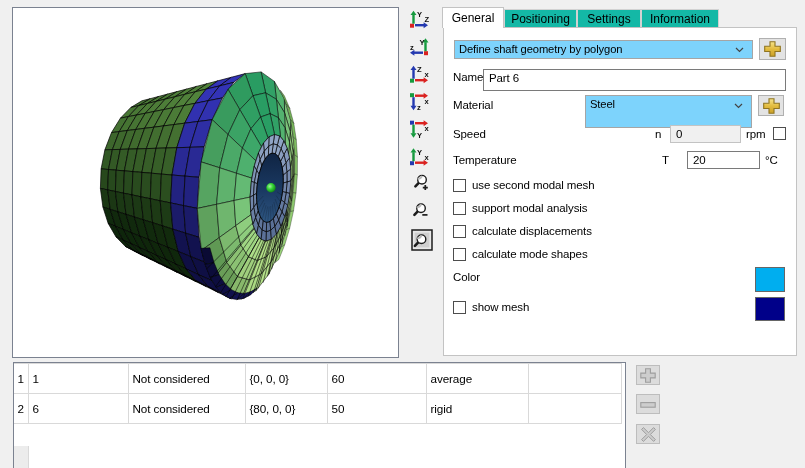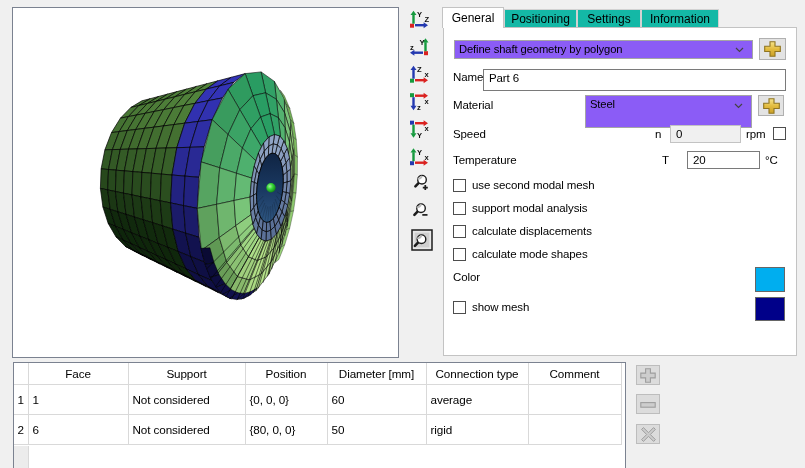--- a/index.html
+++ b/index.html
@@ -3,21 +3,21 @@
 html,body{margin:0;padding:0}
 body{width:805px;height:468px;background:#f0f0f0;font-family:"Liberation Sans",sans-serif;font-size:11.5px;letter-spacing:-0.1px;color:#000;position:relative;overflow:hidden}
 .abs{position:absolute}
 #view3d{left:12px;top:7px;width:385px;height:349px;background:#fff;border:1px solid #7b8290}
 #objsvg{left:0;top:0}
 .tab{position:absolute;box-sizing:border-box;text-align:center;font-size:12px;letter-spacing:0}
 .tabsel{background:#fff;border:1px solid #c3c3c3;border-bottom:none;z-index:3}
 .tabun{background:#14b8a6;border:1px solid #d2d2d2;border-bottom:none;z-index:1}
 #pane{left:443px;top:27px;width:352px;height:327px;background:#fff;border:1px solid #c3c3c3;z-index:2}
 .lbl{position:absolute;white-space:nowrap}
-.combo{position:absolute;box-sizing:border-box;background:#8b5cf6;border:1px solid #a5a5a5;padding:2px 18px 0 4px;overflow:hidden;white-space:nowrap;font-size:11.2px}
+.combo{position:absolute;box-sizing:border-box;background:#7dd3fc;border:1px solid #a5a5a5;padding:2px 18px 0 4px;overflow:hidden;white-space:nowrap;font-size:11.2px}
 .chev{position:absolute;width:9px;height:6px}
 .inp{position:absolute;box-sizing:border-box;background:#fff;border:1px solid #7a7a7a;padding:2px 0 0 5px;white-space:nowrap}
 .inpdis{background:#f0f0f0;border:1px solid #c3c3c3}
 .cb{position:absolute;width:11px;height:11px;background:#fff;border:1px solid #4d4d4d}
 .pbtn{position:absolute;box-sizing:border-box;background:#e3e3e3;border:1px solid #b0b0b0}
 .sw{position:absolute}
 #tblwrap{left:13px;top:362px;width:613px;height:106px;background:#fff;border:1px solid #7b8290;border-bottom:none;box-sizing:border-box}
 table{border-collapse:collapse;table-layout:fixed;font-size:11.7px}
 td,th{border:1px solid #d9d9d9;padding:0 0 0 4px;font-weight:normal;overflow:hidden;white-space:nowrap;height:29px;text-align:left;vertical-align:middle}
 th{text-align:center;height:21px;padding:0}
@@ -455,29 +455,20 @@
 <colgroup>
         <col style="width:14px">
         <col style="width:100px">
         <col style="width:117px">
         <col style="width:82px">
         <col style="width:99px">
         <col style="width:102px">
         <col style="width:93px">
       </colgroup>
 <tbody>
-        <tr class="hdr">
-          <th></th>
-          <th>Face</th>
-          <th>Support</th>
-          <th>Position</th>
-          <th>Diameter [mm]</th>
-          <th>Connection type</th>
-          <th>Comment</th>
-        </tr>
 <tr>
           <td class="vh">1</td>
           <td>1</td>
           <td>Not considered</td>
           <td>{0, 0, 0}</td>
           <td>60</td>
           <td>average</td>
           <td></td>
         </tr>
 <tr>

